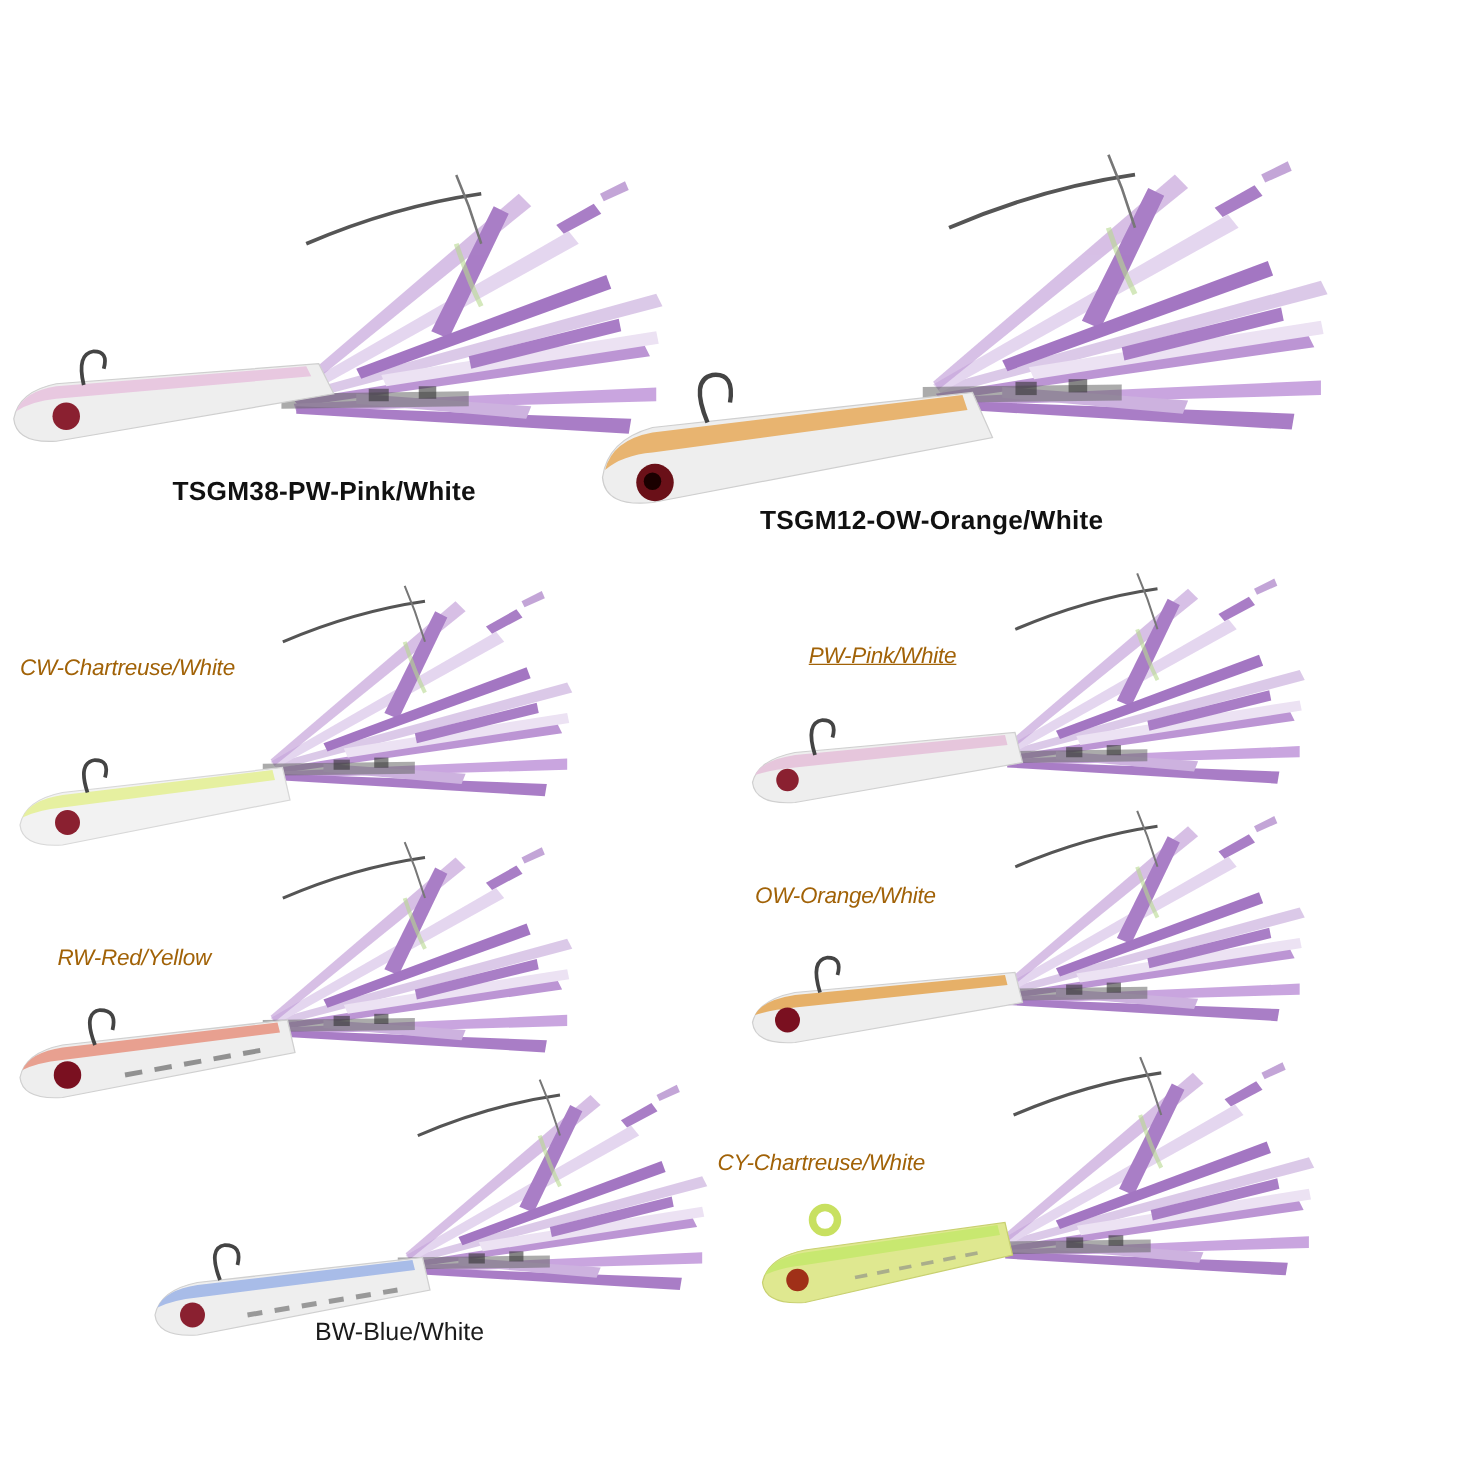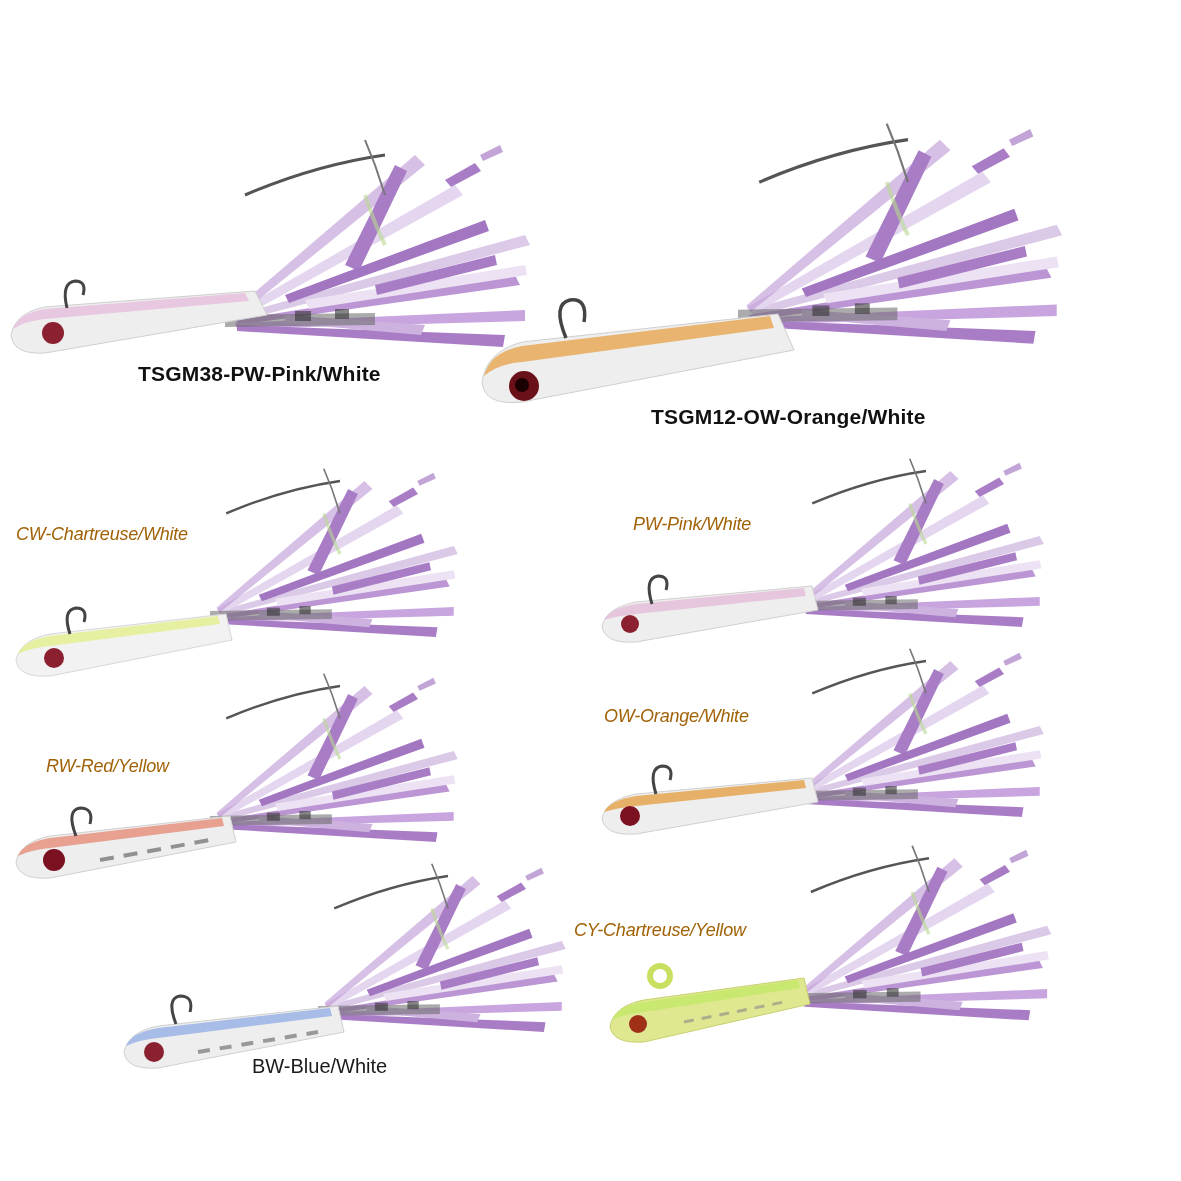--- a/index.html
+++ b/index.html
@@ -50,46 +50,46 @@
 
   <div class="lure" style="left:5px; top:115px;">
     <svg width="540" height="250" viewBox="0 0 540 250">
       <use href="#skirt" x="220" y="10" width="320" height="230"></use>
       <path d="M6 220 Q10 198 40 192 L250 176 L262 200 L40 238 Q8 240 6 220 Z" fill="#eeeeee" stroke="#cfcfcf"></path>
       <path d="M8 214 Q14 198 40 194 L240 178 L244 186 L40 204 Q20 206 8 214 Z" fill="#e8c8e0"></path>
       <circle cx="48" cy="218" r="11" fill="#8a2030"></circle>
       <path d="M62 193 Q56 168 70 166 Q82 166 78 180" stroke="#444" stroke-width="3" fill="none"></path>
     </svg>
   </div>
-  <div class="label bold" style="left:138px; top:362px;">TSGM38-PW-Pink/White</div>
+  <div class="label bold" style="left:138px; top:382px;">TSGM38-PW-Pink/White</div>
 
   <div class="lure" style="left:478px; top:100px;">
     <svg width="600" height="320" viewBox="0 0 600 320">
       <use href="#skirt" x="260" y="5" width="340" height="250"></use>
       <path d="M4 282 Q8 252 44 242 L300 214 L316 250 L44 302 Q6 306 4 282 Z" fill="#eeeeee" stroke="#cfcfcf"></path>
       <path d="M6 276 Q12 252 44 246 L292 216 L296 228 L44 262 Q20 264 6 276 Z" fill="#e8b470"></path>
       <circle cx="46" cy="286" r="15" fill="#6a1018"></circle>
       <circle cx="44" cy="285" r="7" fill="#1a0000"></circle>
       <path d="M88 238 Q74 204 92 200 Q110 198 106 222" stroke="#444" stroke-width="3.5" fill="none"></path>
     </svg>
   </div>
-  <div class="label bold" style="left:651px; top:405px;text-align:right;">TSGM12-OW-Orange/White</div>
+  <div class="label bold" style="left:608px; top:405px;text-align:right;">TSGM12-OW-Orange/White</div>
 
   <div class="label italic" style="left:16px; top:524px;">CW-Chartreuse/White</div>
   <div class="lure" style="left:10px; top:450px;">
     <svg width="450" height="240" viewBox="0 0 450 240">
       <use href="#skirt" x="200" y="0" width="260" height="200"></use>
       <path d="M6 210 Q10 190 40 184 L216 164 L222 190 L40 226 Q8 228 6 210 Z" fill="#f2f2f2" stroke="#d8d8d8"></path>
       <path d="M8 204 Q14 190 40 186 L208 166 L210 174 L40 196 Q20 198 8 204 Z" fill="#e6f0a0"></path>
       <circle cx="44" cy="208" r="10" fill="#8a2030"></circle>
       <path d="M60 184 Q52 160 66 158 Q78 158 74 172" stroke="#444" stroke-width="3" fill="none"></path>
     </svg>
   </div>
 
-  <div class="label italic" style="left:633px; top:514px;">PW-Pink/White</div>
+  <div class="label italic" style="left:647px; top:514px;text-decoration:underline;">PW-Pink/White</div>
   <div class="lure" style="left:596px; top:440px;">
     <svg width="460" height="230" viewBox="0 0 460 230">
       <use href="#skirt" x="200" y="0" width="260" height="200"></use>
       <path d="M6 186 Q10 168 40 162 L216 146 L222 170 L40 202 Q8 204 6 186 Z" fill="#eeeeee" stroke="#d0d0d0"></path>
       <path d="M8 180 Q14 168 40 164 L208 148 L210 156 L40 174 Q20 176 8 180 Z" fill="#e6c6dc"></path>
       <circle cx="34" cy="184" r="9" fill="#8a2030"></circle>
       <path d="M56 164 Q48 138 62 136 Q74 136 70 150" stroke="#444" stroke-width="3" fill="none"></path>
     </svg>
   </div>
 
@@ -121,21 +121,21 @@
       <use href="#skirt" x="200" y="0" width="260" height="210"></use>
       <path d="M6 212 Q10 192 40 186 L220 166 L226 192 L40 228 Q8 230 6 212 Z" fill="#eeeeee" stroke="#d0d0d0"></path>
       <path d="M8 206 Q14 192 40 188 L212 168 L214 176 L40 198 Q20 200 8 206 Z" fill="#a8bce8"></path>
       <circle cx="36" cy="212" r="10" fill="#8a2030"></circle>
       <path d="M58 184 Q48 158 62 156 Q76 156 72 172" stroke="#444" stroke-width="3" fill="none"></path>
       <path d="M80 212 L200 192" stroke="#555" stroke-width="4" stroke-dasharray="12 10" opacity="0.55"></path>
     </svg>
   </div>
   <div class="label plain" style="left:252px; top:1055px;">BW-Blue/White</div>
 
-  <div class="label italic" style="left:574px; top:920px;">CY-Chartreuse/Yellow</div>
+  <div class="label italic" style="left:574px; top:920px;">CY-Chartreuse/White</div>
   <div class="lure" style="left:604px; top:830px;">
     <svg width="460" height="220" viewBox="0 0 460 220">
       <use href="#skirt" x="190" y="0" width="270" height="200"></use>
       <path d="M6 196 Q10 176 40 170 L200 148 L206 174 L40 212 Q8 214 6 196 Z" fill="#dfe890" stroke="#c8d070"></path>
       <path d="M8 190 Q14 176 40 172 L194 150 L196 158 L40 182 Q20 184 8 190 Z" fill="#c8e870"></path>
       <circle cx="34" cy="194" r="9" fill="#a03018"></circle>
       <circle cx="56" cy="146" r="10" fill="none" stroke="#c8e060" stroke-width="6"></circle>
       <path d="M80 192 L180 172" stroke="#888" stroke-width="3" stroke-dasharray="10 8" opacity="0.6"></path>
     </svg>
   </div>

